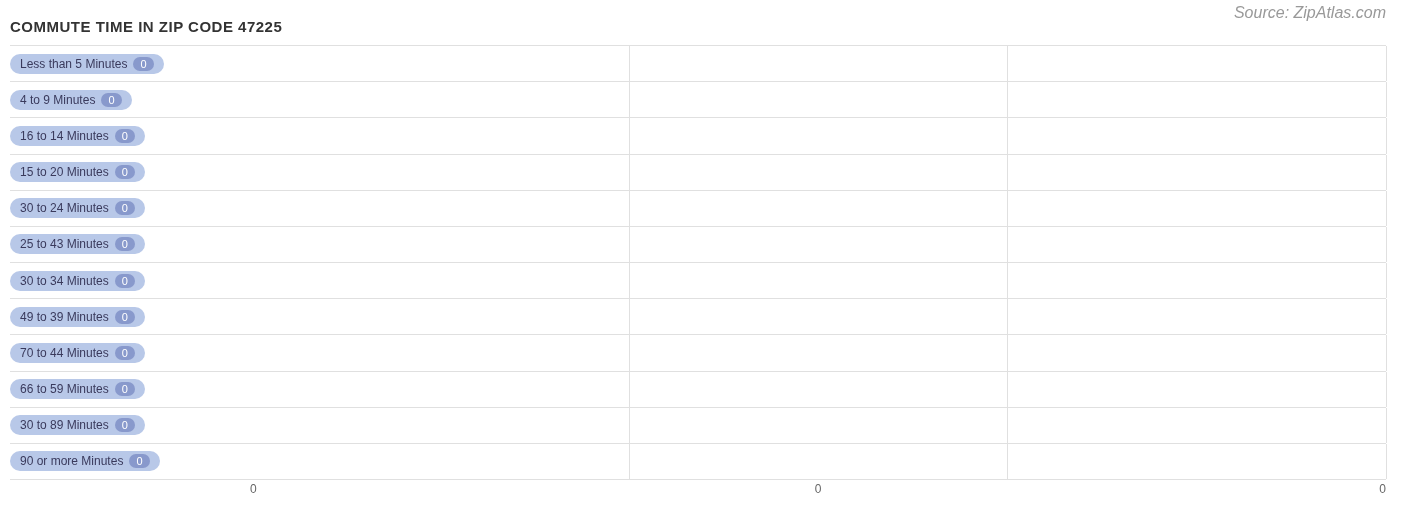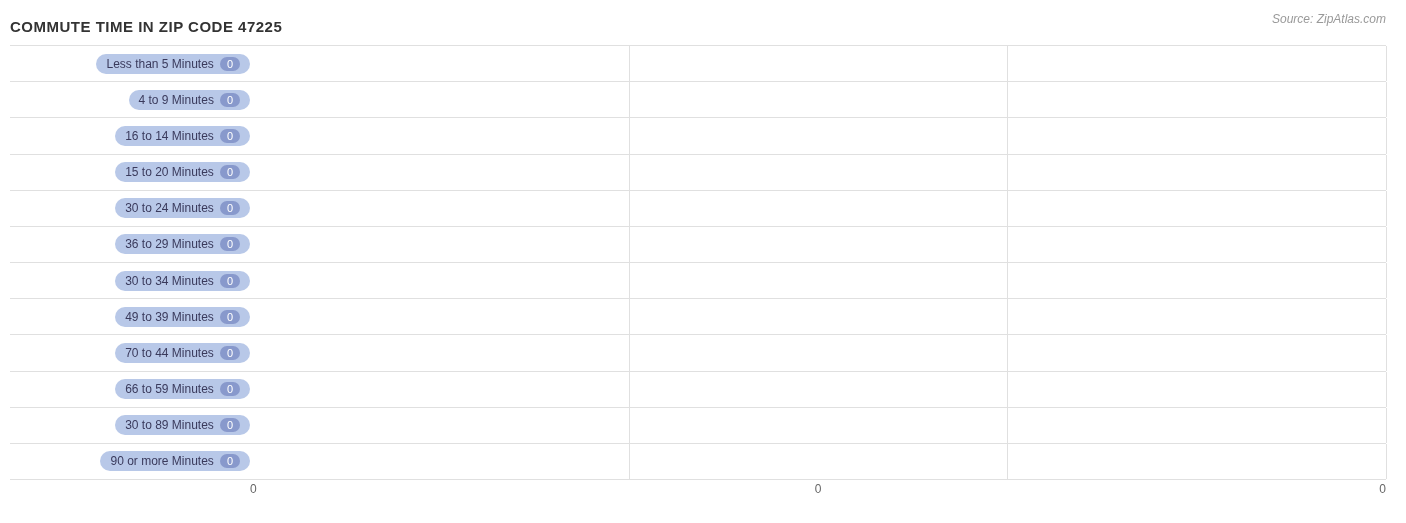--- a/index.html
+++ b/index.html
@@ -19,23 +19,23 @@
     }
     .chart-title {
       font-size: 15px;
       font-weight: bold;
       color: #333;
       margin-bottom: 10px;
       letter-spacing: 0.5px;
     }
     .source-label {
       position: absolute;
-      top: 12px;
+      top: 4px;
       right: 20px;
-      font-size: 12px;
+      font-size: 16px;
       color: #999;
       font-style: italic;
     }
     .chart-area {
       display: flex;
       flex-direction: column;
       height: calc(100% - 30px);
       position: relative;
     }
     .bar-row {
@@ -46,21 +46,20 @@
       position: relative;
     }
     .bar-row:first-child {
       border-top: 1px solid #e0e0e0;
     }
     .label-pill {
       display: flex;
       align-items: center;
       min-width: 240px;
       padding: 3px 0;
-      justify-content: flex-end;
     }
     .pill-text {
       background: #b8c8e8;
       border-radius: 12px;
       padding: 3px 10px 3px 10px;
       font-size: 12px;
       color: #3a3a5c;
       display: flex;
       align-items: center;
       gap: 6px;
@@ -183,21 +182,21 @@
         <div class="bar-track">
           <div class="grid-line" style="left: 33.33%;"></div>
           <div class="grid-line" style="left: 66.66%;"></div>
           <div class="grid-line" style="left: 100%;"></div>
           <div class="bar-fill" style="width: 0px;"></div>
         </div>
       </div>
       <div class="bar-row">
         <div class="label-pill">
           <div class="pill-text">
-            <span>36 to 29 Minutes</span>
+            <span>25 to 43 Minutes</span>
             <span class="pill-value">0</span>
           </div>
         </div>
         <div class="bar-track">
           <div class="grid-line" style="left: 33.33%;"></div>
           <div class="grid-line" style="left: 66.66%;"></div>
           <div class="grid-line" style="left: 100%;"></div>
           <div class="bar-fill" style="width: 0px;"></div>
         </div>
       </div>

